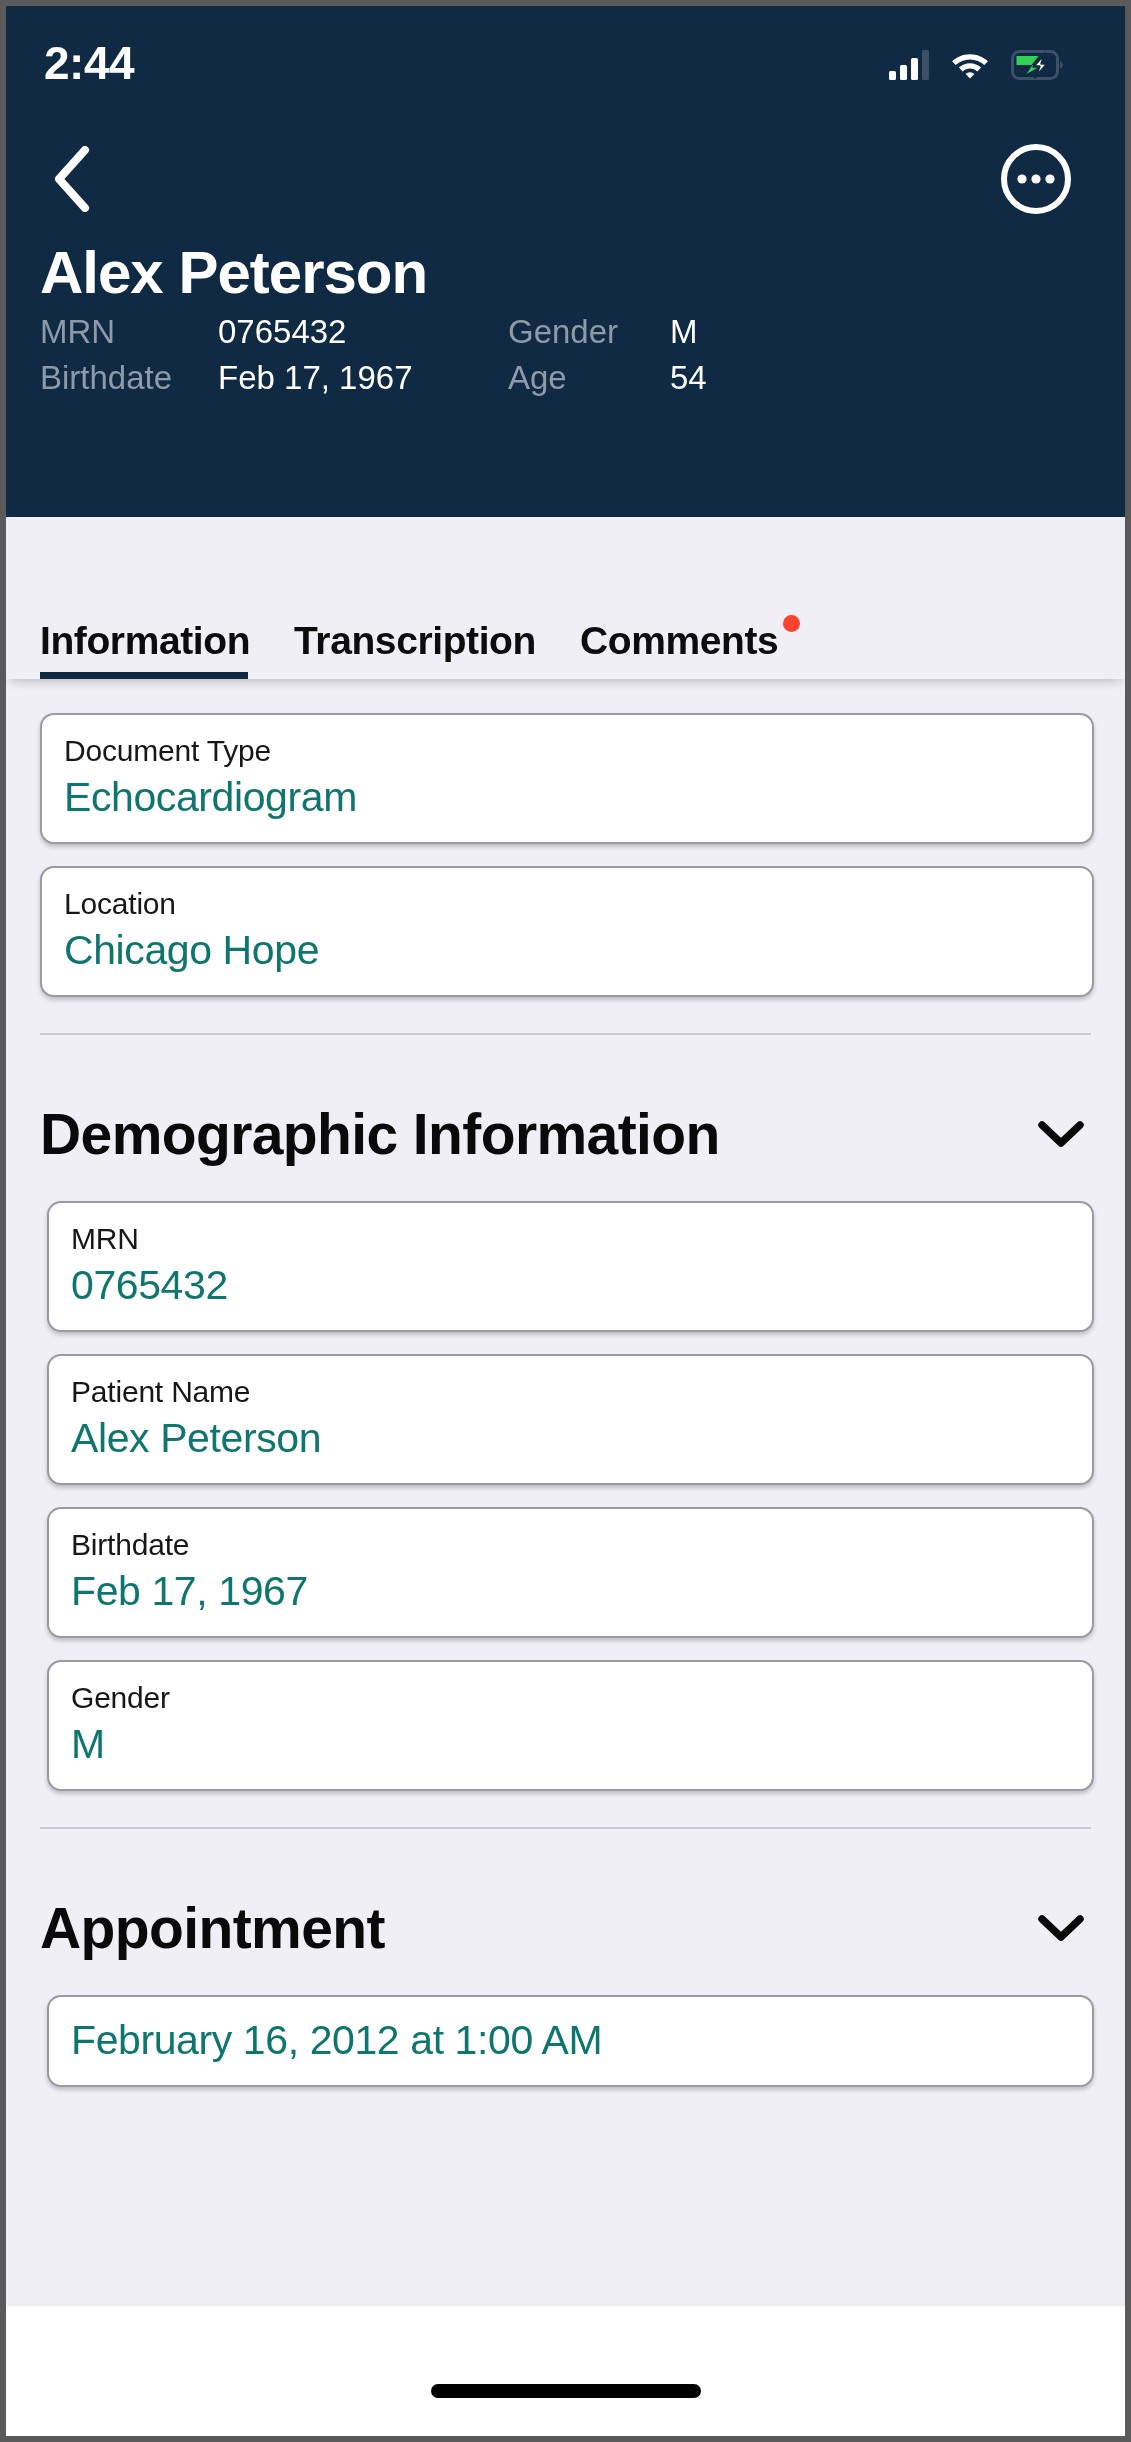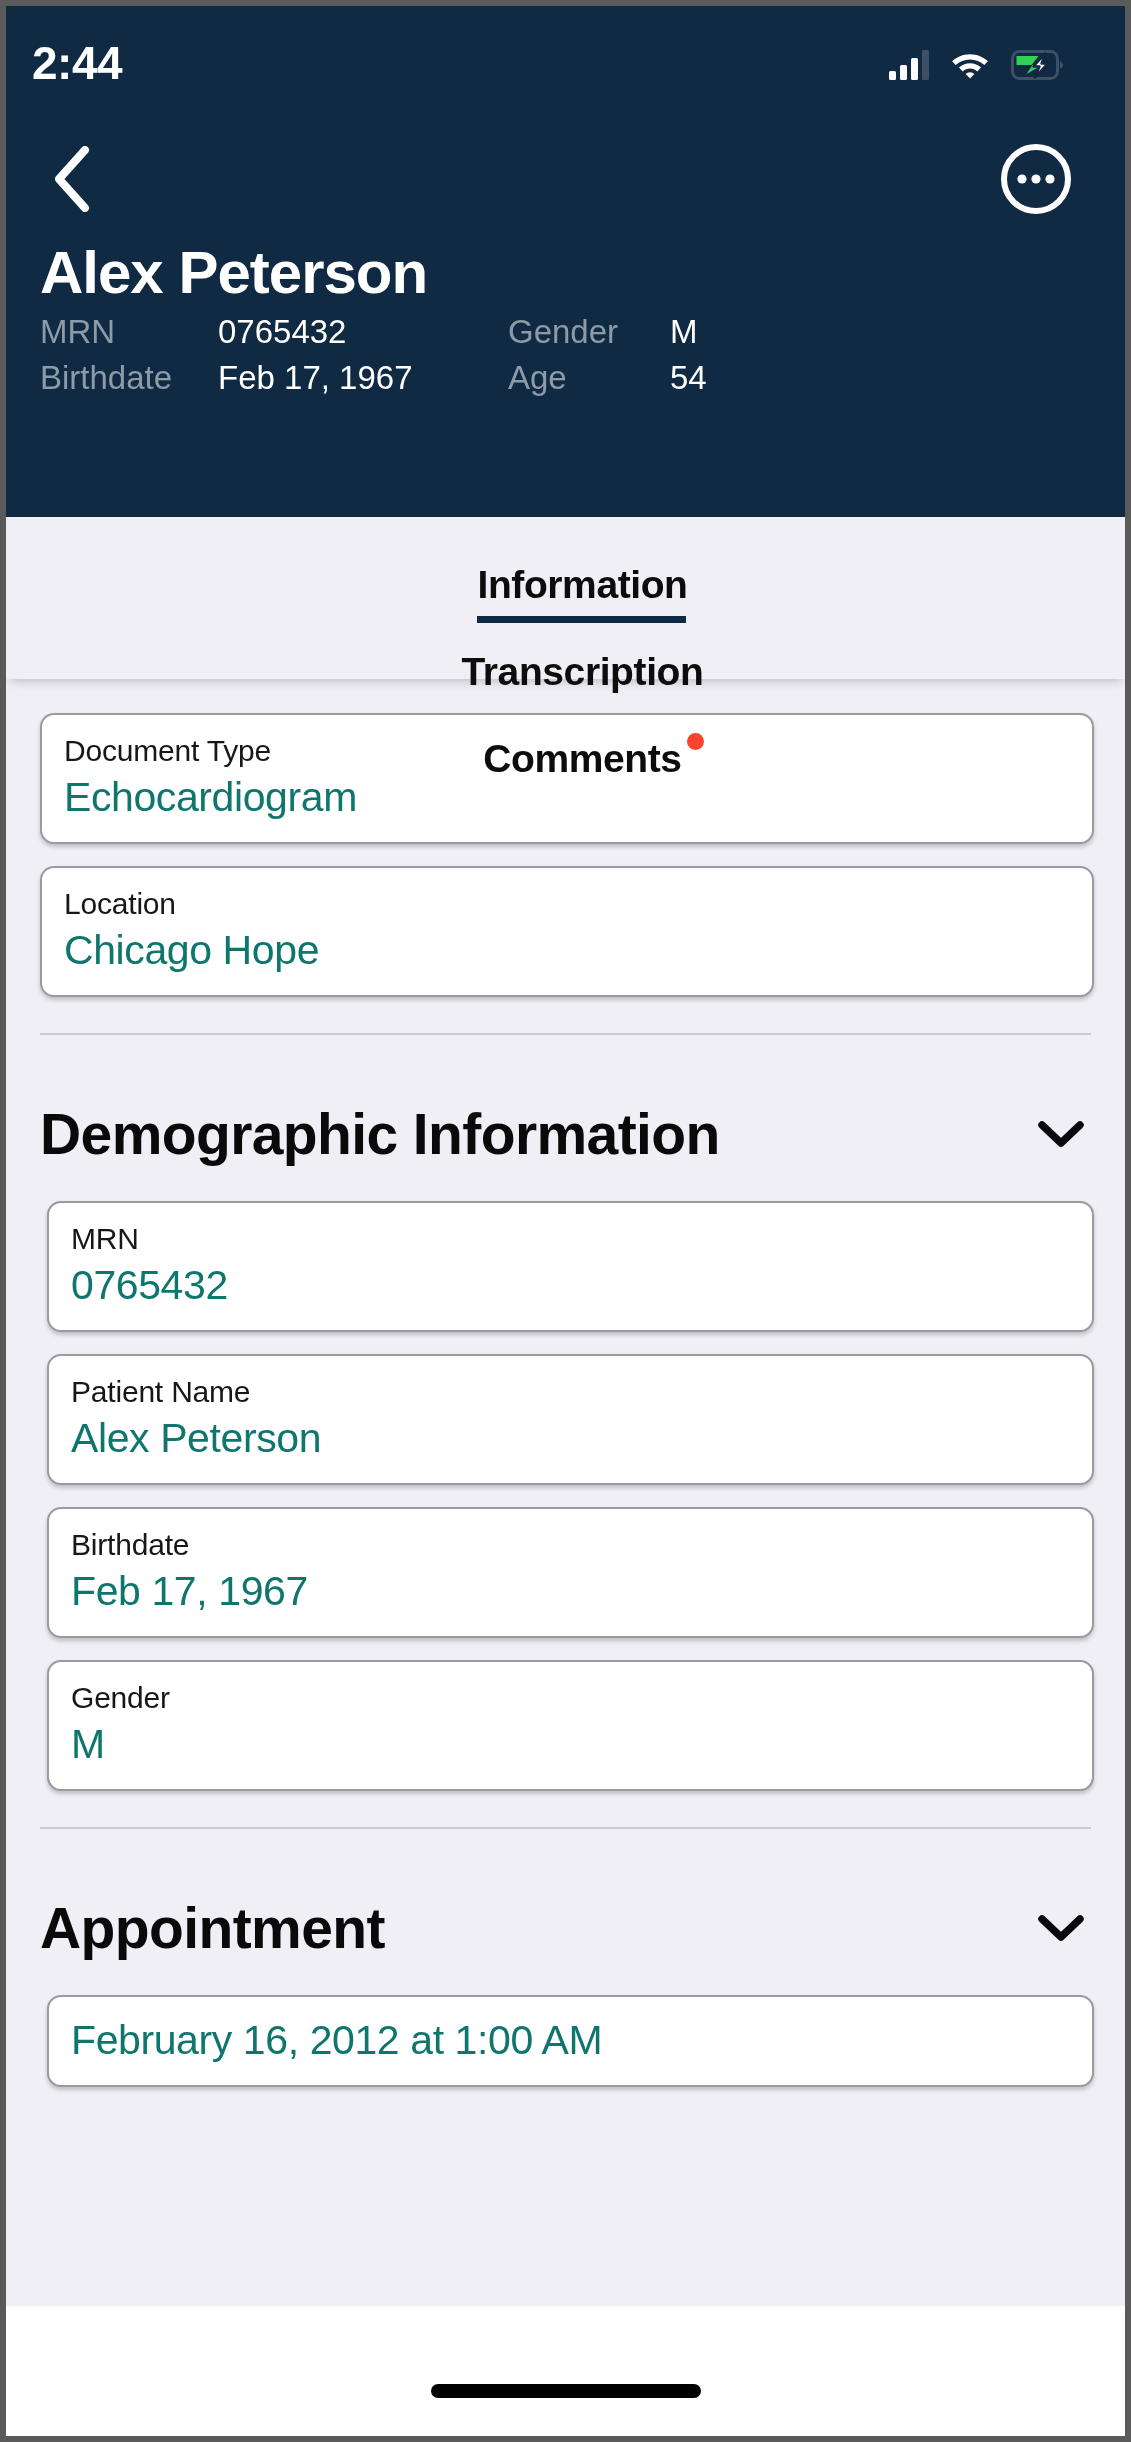--- a/index.html
+++ b/index.html
@@ -23,21 +23,21 @@
     background: #102a43;
     padding: 0 0 22px 0;
     position: relative;
     height: 511px;
   }
   .statusbar {
     height: 118px;
     display: flex;
     align-items: center;
     justify-content: space-between;
-    padding: 0 62px 0 26px;
+    padding: 0 62px 0 38px;
   }
   .clock {
     color: #ffffff;
     font-size: 46px;
     font-weight: 700;
     letter-spacing: -0.5px;
     line-height: 1;
     padding-bottom: 4px;
   }
   .status-icons { display: flex; align-items: center; gap: 22px; }
@@ -74,27 +74,26 @@
     align-items: baseline;
   }
   .meta-lbl { color: #8d9aa8; font-size: 33px; line-height: 1.28; }
   .meta-val { color: #ffffff; font-size: 33px; line-height: 1.28; }
 
   
   .tabbar {
     background: #f1eff6;
     height: 162px;
     display: flex;
-    align-items: center;
+    align-items: flex-end;
     padding: 46px 0 0 34px;
-    gap: 27px;
+    gap: 44px;
     box-shadow: 0 6px 10px -4px rgba(0,0,0,0.22);
     position: relative;
     z-index: 5;
-    flex-direction: column;
   }
   .tab {
     font-size: 39px;
     font-weight: 700;
     color: #0d0d0d;
     letter-spacing: -0.4px;
     position: relative;
     padding-bottom: 16px;
     white-space: nowrap;
   }

